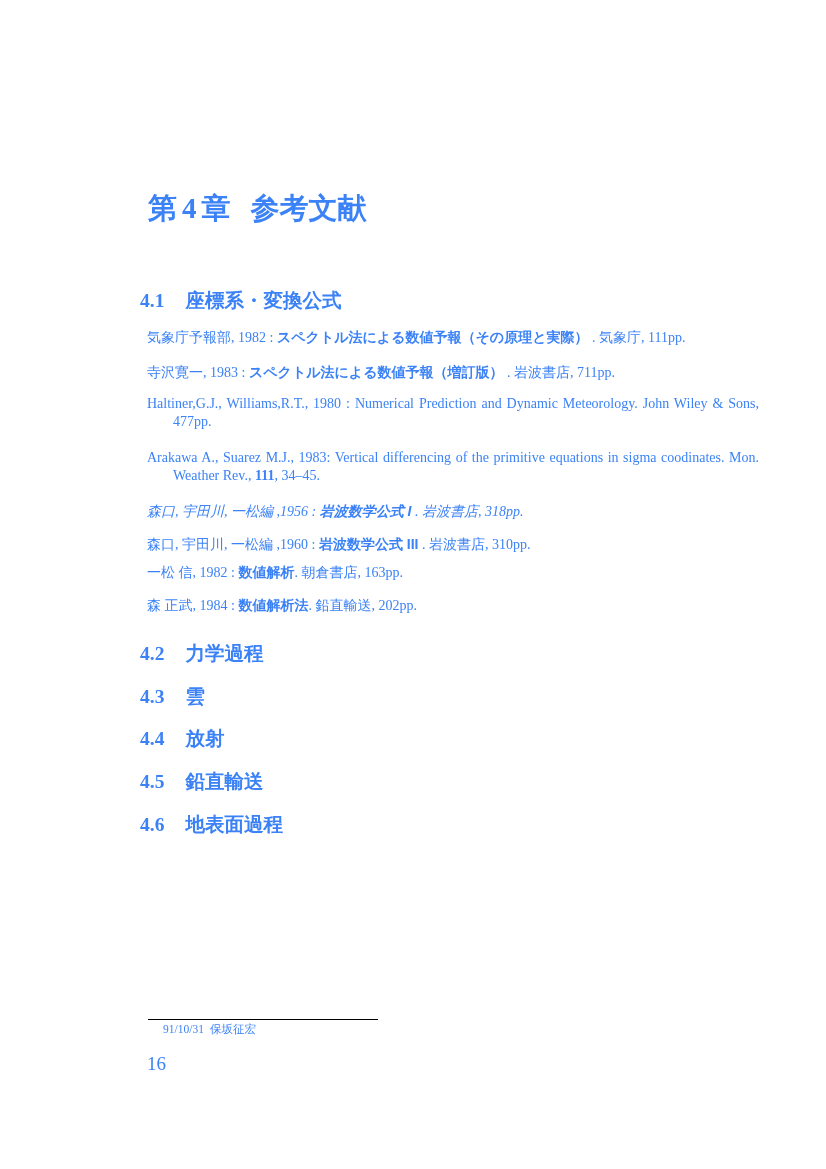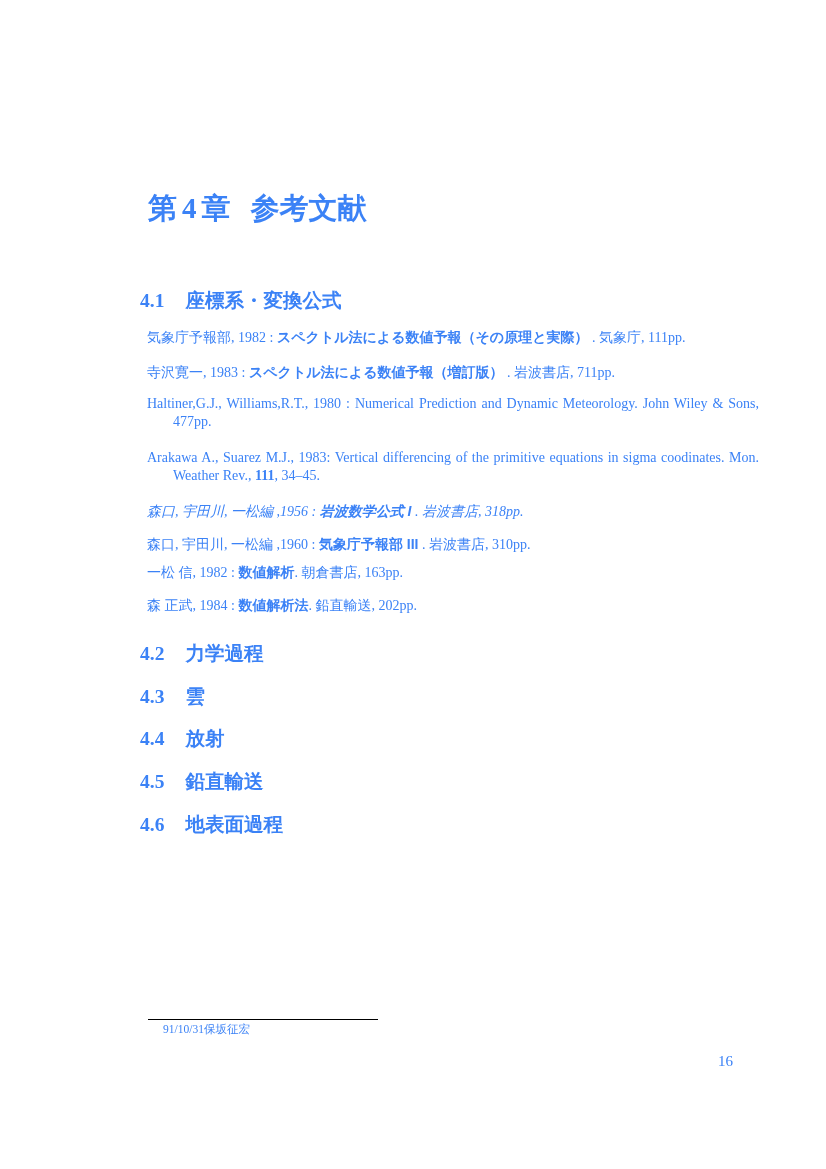--- a/index.html
+++ b/index.html
@@ -75,29 +75,29 @@
     border-top: 1px solid #000000;
   }
   .footnote {
     position: absolute;
     left: 163px;
     top: 1021px;
     font-size: 11.5px;
     line-height: 16px;
     white-space: nowrap;
   }
-  .footnote-author { }
+  .footnote-author { margin-left: 6px; }
   
   .pagenum {
     position: absolute;
     left: 147px;
     top: 1053px;
     width: 586px;
-    text-align: right;
-    font-size: 15px;
+    text-align: left;
+    font-size: 19px;
   }
 </style>
 </head>
 <body>
 
 <div class="page">
 
   <h1 class="chapter">
     <span class="cjk">第</span><span class="chapter-num">4</span><span class="cjk">章</span><span class="cjk chapter-title">参考文献</span>
   </h1>
@@ -105,21 +105,21 @@
   <h2 class="section" id="sec-41">
     <span class="sec-num">4.1</span><span class="cjk sec-title">座標系・変換公式</span>
   </h2>
 
   <div class="refs">
       <div class="ref-entry" style="top: 328px;"><span class="seg-n">気象庁予報部, 1982 : </span><span class="seg-gt">スペクトル法による数値予報（その原理と実際）</span><span class="seg-n"> . 気象庁, 111pp.</span></div>
       <div class="ref-entry" style="top: 363px;"><span class="seg-n">寺沢寛一, 1983 : </span><span class="seg-gt">スペクトル法による数値予報（増訂版）</span><span class="seg-n"> . 岩波書店, 711pp.</span></div>
       <div class="ref-entry" style="top: 395px;"><span class="seg-n">Haltiner,G.J., Williams,R.T., 1980 : Numerical Prediction and Dynamic Meteorology.  </span><span class="seg-it">John Wiley &amp; Sons</span><span class="seg-n">, 477pp.</span></div>
       <div class="ref-entry" style="top: 449px;"><span class="seg-n">Arakawa A., Suarez M.J., 1983: Vertical differencing of the primitive equations in sigma coodinates. </span><span class="seg-it">Mon. Weather Rev.</span><span class="seg-n">, </span><span class="seg-bf">111</span><span class="seg-n">, 34–45.</span></div>
       <div class="ref-entry" style="top: 502px; font-style: italic;"><span class="seg-n">森口, 宇田川, 一松編 ,1956 : </span><span class="seg-gt">岩波数学公式 I</span><span class="seg-n"> . 岩波書店, 318pp.</span></div>
-      <div class="ref-entry" style="top: 535px;"><span class="seg-n">森口, 宇田川, 一松編 ,1960 : </span><span class="seg-gt">気象庁予報部 III</span><span class="seg-n"> . 岩波書店, 310pp.</span></div>
+      <div class="ref-entry" style="top: 535px;"><span class="seg-n">森口, 宇田川, 一松編 ,1960 : </span><span class="seg-gt">岩波数学公式 III</span><span class="seg-n"> . 岩波書店, 310pp.</span></div>
       <div class="ref-entry" style="top: 563px;"><span class="seg-n">一松 信, 1982 : </span><span class="seg-gt">数値解析</span><span class="seg-n">. 朝倉書店, 163pp.</span></div>
       <div class="ref-entry" style="top: 596px;"><span class="seg-n">森 正武, 1984 : </span><span class="seg-gt">数値解析法</span><span class="seg-n">. 鉛直輸送, 202pp.</span></div>
     </div>
 
   <h2 class="section" id="sec-42">
     <span class="sec-num">4.2</span><span class="cjk sec-title">力学過程</span>
   </h2>
 
   <h2 class="section" id="sec-43">
     <span class="sec-num">4.3</span><span class="cjk sec-title">雲</span>

